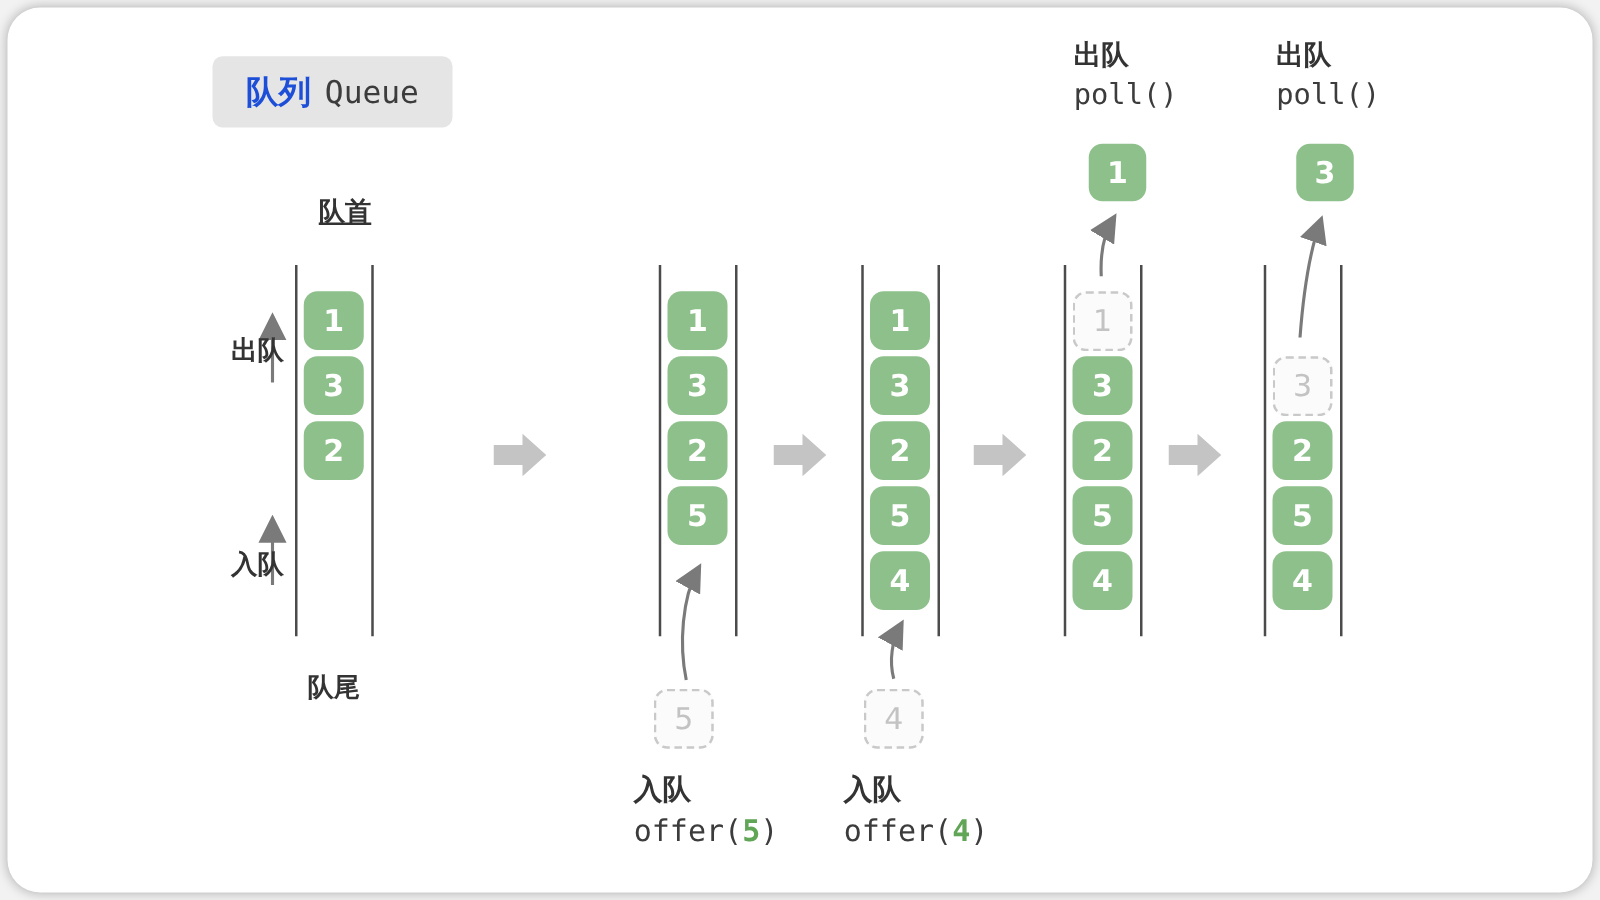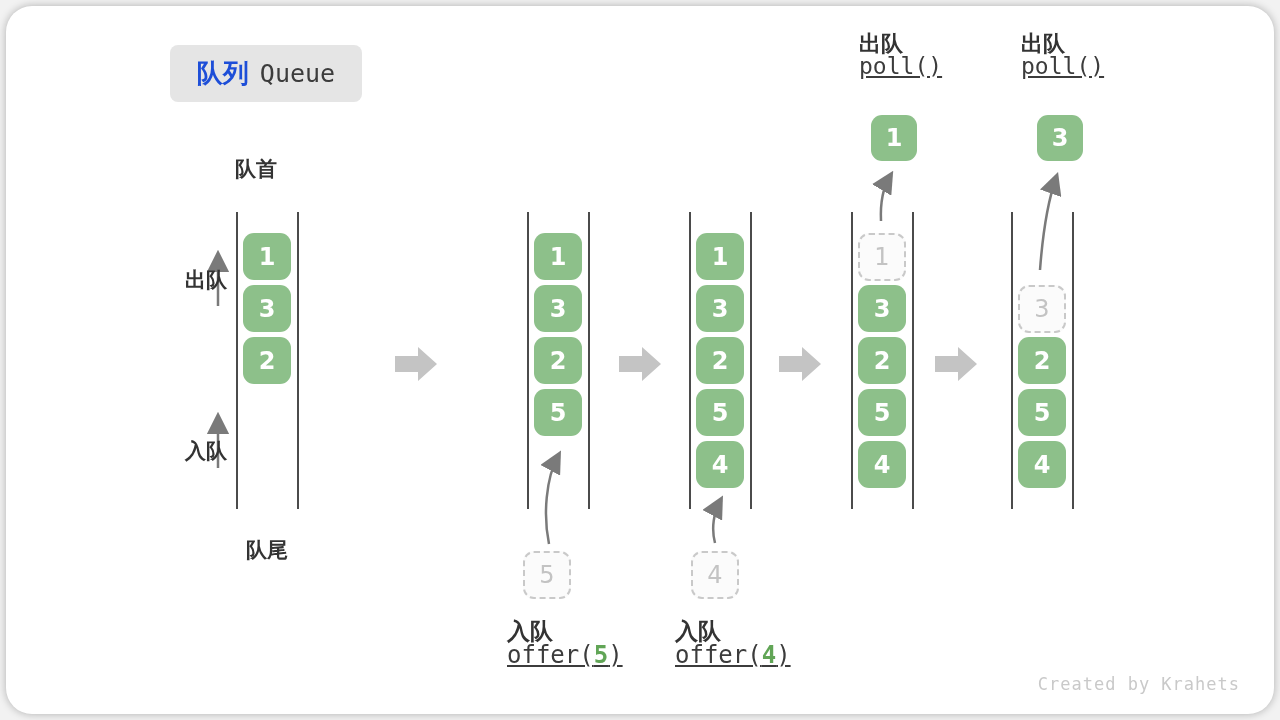--- a/index.html
+++ b/index.html
@@ -32,22 +32,22 @@
   .dashed{
     width:44px;height:44px;border:2.5px dashed #c9c9c9;background:#fbfbfb;
     color:#c3c3c3;font-weight:500;
   }
   .zh-label{position:absolute;font-weight:700;color:#333333;}
   .front-rear{width:100px;text-align:center;font-size:21px;}
   .side-label{font-size:21px;}
   .op-group{position:absolute;line-height:1;}
   .op-zh{font-size:23px;font-weight:700;color:#333333;display:block;}
   .op-code{
-    display:block;margin-top:0;
-    font-family:"DejaVu Sans Mono",monospace;font-size:24px;color:#3c3c3c;text-decoration:underline;
+    display:block;margin-top:10px;
+    font-family:"DejaVu Sans Mono",monospace;font-size:24px;color:#3c3c3c;
   }
   .op-arg{color:#61a556;font-weight:700;}
   .watermark{
     position:absolute;right:40px;top:674px;
     font-family:"DejaVu Sans Mono",monospace;font-size:17px;color:#c9c9c9;
     letter-spacing:1px;
   }
 </style>
 </head>
 <body>
@@ -75,21 +75,21 @@
     <polygon points="619,356 642,356 642,347 661,364 642,381 642,372 619,372" fill="#c4c4c4"></polygon>
     <polygon points="779,356 802,356 802,347 821,364 802,381 802,372 779,372" fill="#c4c4c4"></polygon>
     <polygon points="935,356 958,356 958,347 977,364 958,381 958,372 935,372" fill="#c4c4c4"></polygon>
   </svg>
 
   <div class="title-box">
     <span class="title-zh">队列</span>
     <span class="title-en">Queue</span>
   </div>
 
-  <div class="zh-label front-rear" style="left:206px;top:155px;">队首</div>
+  <div class="zh-label front-rear" style="left:226px;top:155px;text-decoration:underline;">队首</div>
   <div class="zh-label front-rear" style="left:217px;top:536px;">队尾</div>
 
   <div class="zh-label side-label" style="left:185px;top:266px;">出队</div>
   <div class="zh-label side-label" style="left:185px;top:437px;">入队</div>
 
   <div class="qline" style="left:236px;"></div>
   <div class="qline" style="left:297px;"></div>
   <div class="qline" style="left:527px;"></div>
   <div class="qline" style="left:588px;"></div>
   <div class="qline" style="left:689px;"></div>
@@ -142,14 +142,13 @@
 
   <div class="op-group" style="left:507px;top:620px;">
     <span class="op-zh">入队</span>
     <span class="op-code"><span>offer(</span><span class="op-arg">5</span><span>)</span></span>
   </div>
   <div class="op-group" style="left:675px;top:620px;">
     <span class="op-zh">入队</span>
     <span class="op-code"><span>offer(</span><span class="op-arg">4</span><span>)</span></span>
   </div>
 
-  <div class="watermark">Created by Krahets</div>
 </div>
 
 </body></html>

